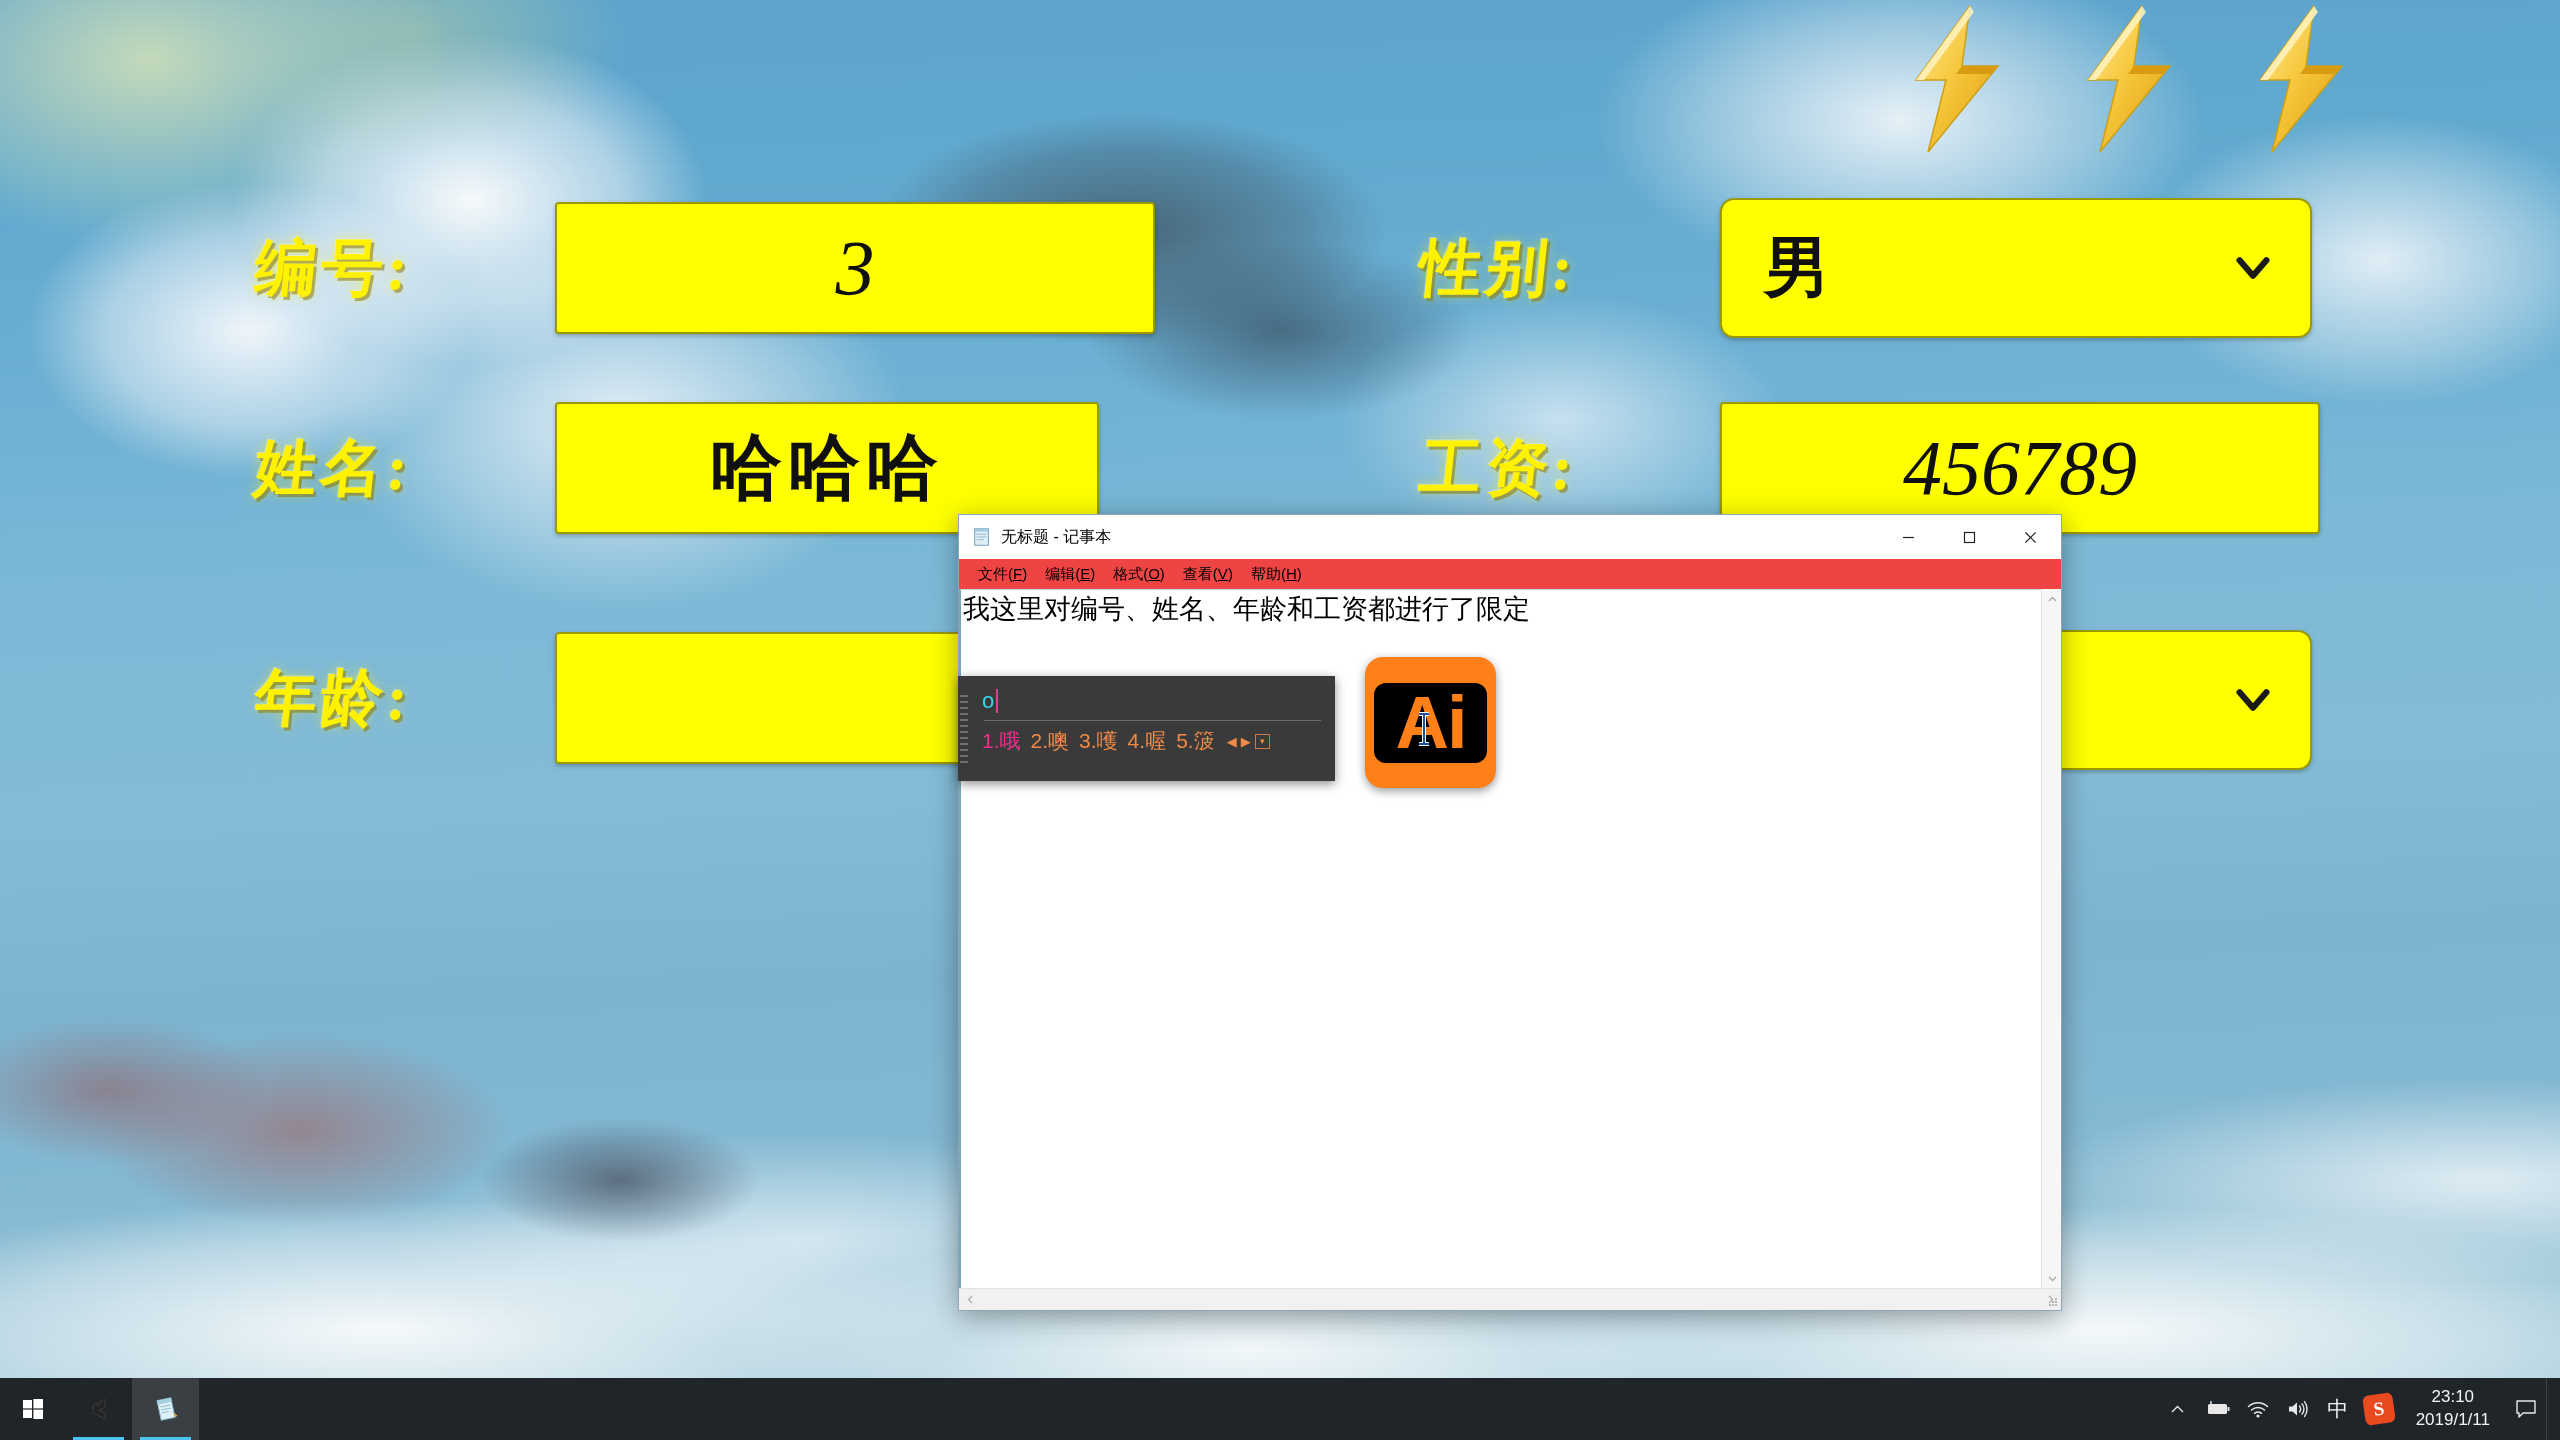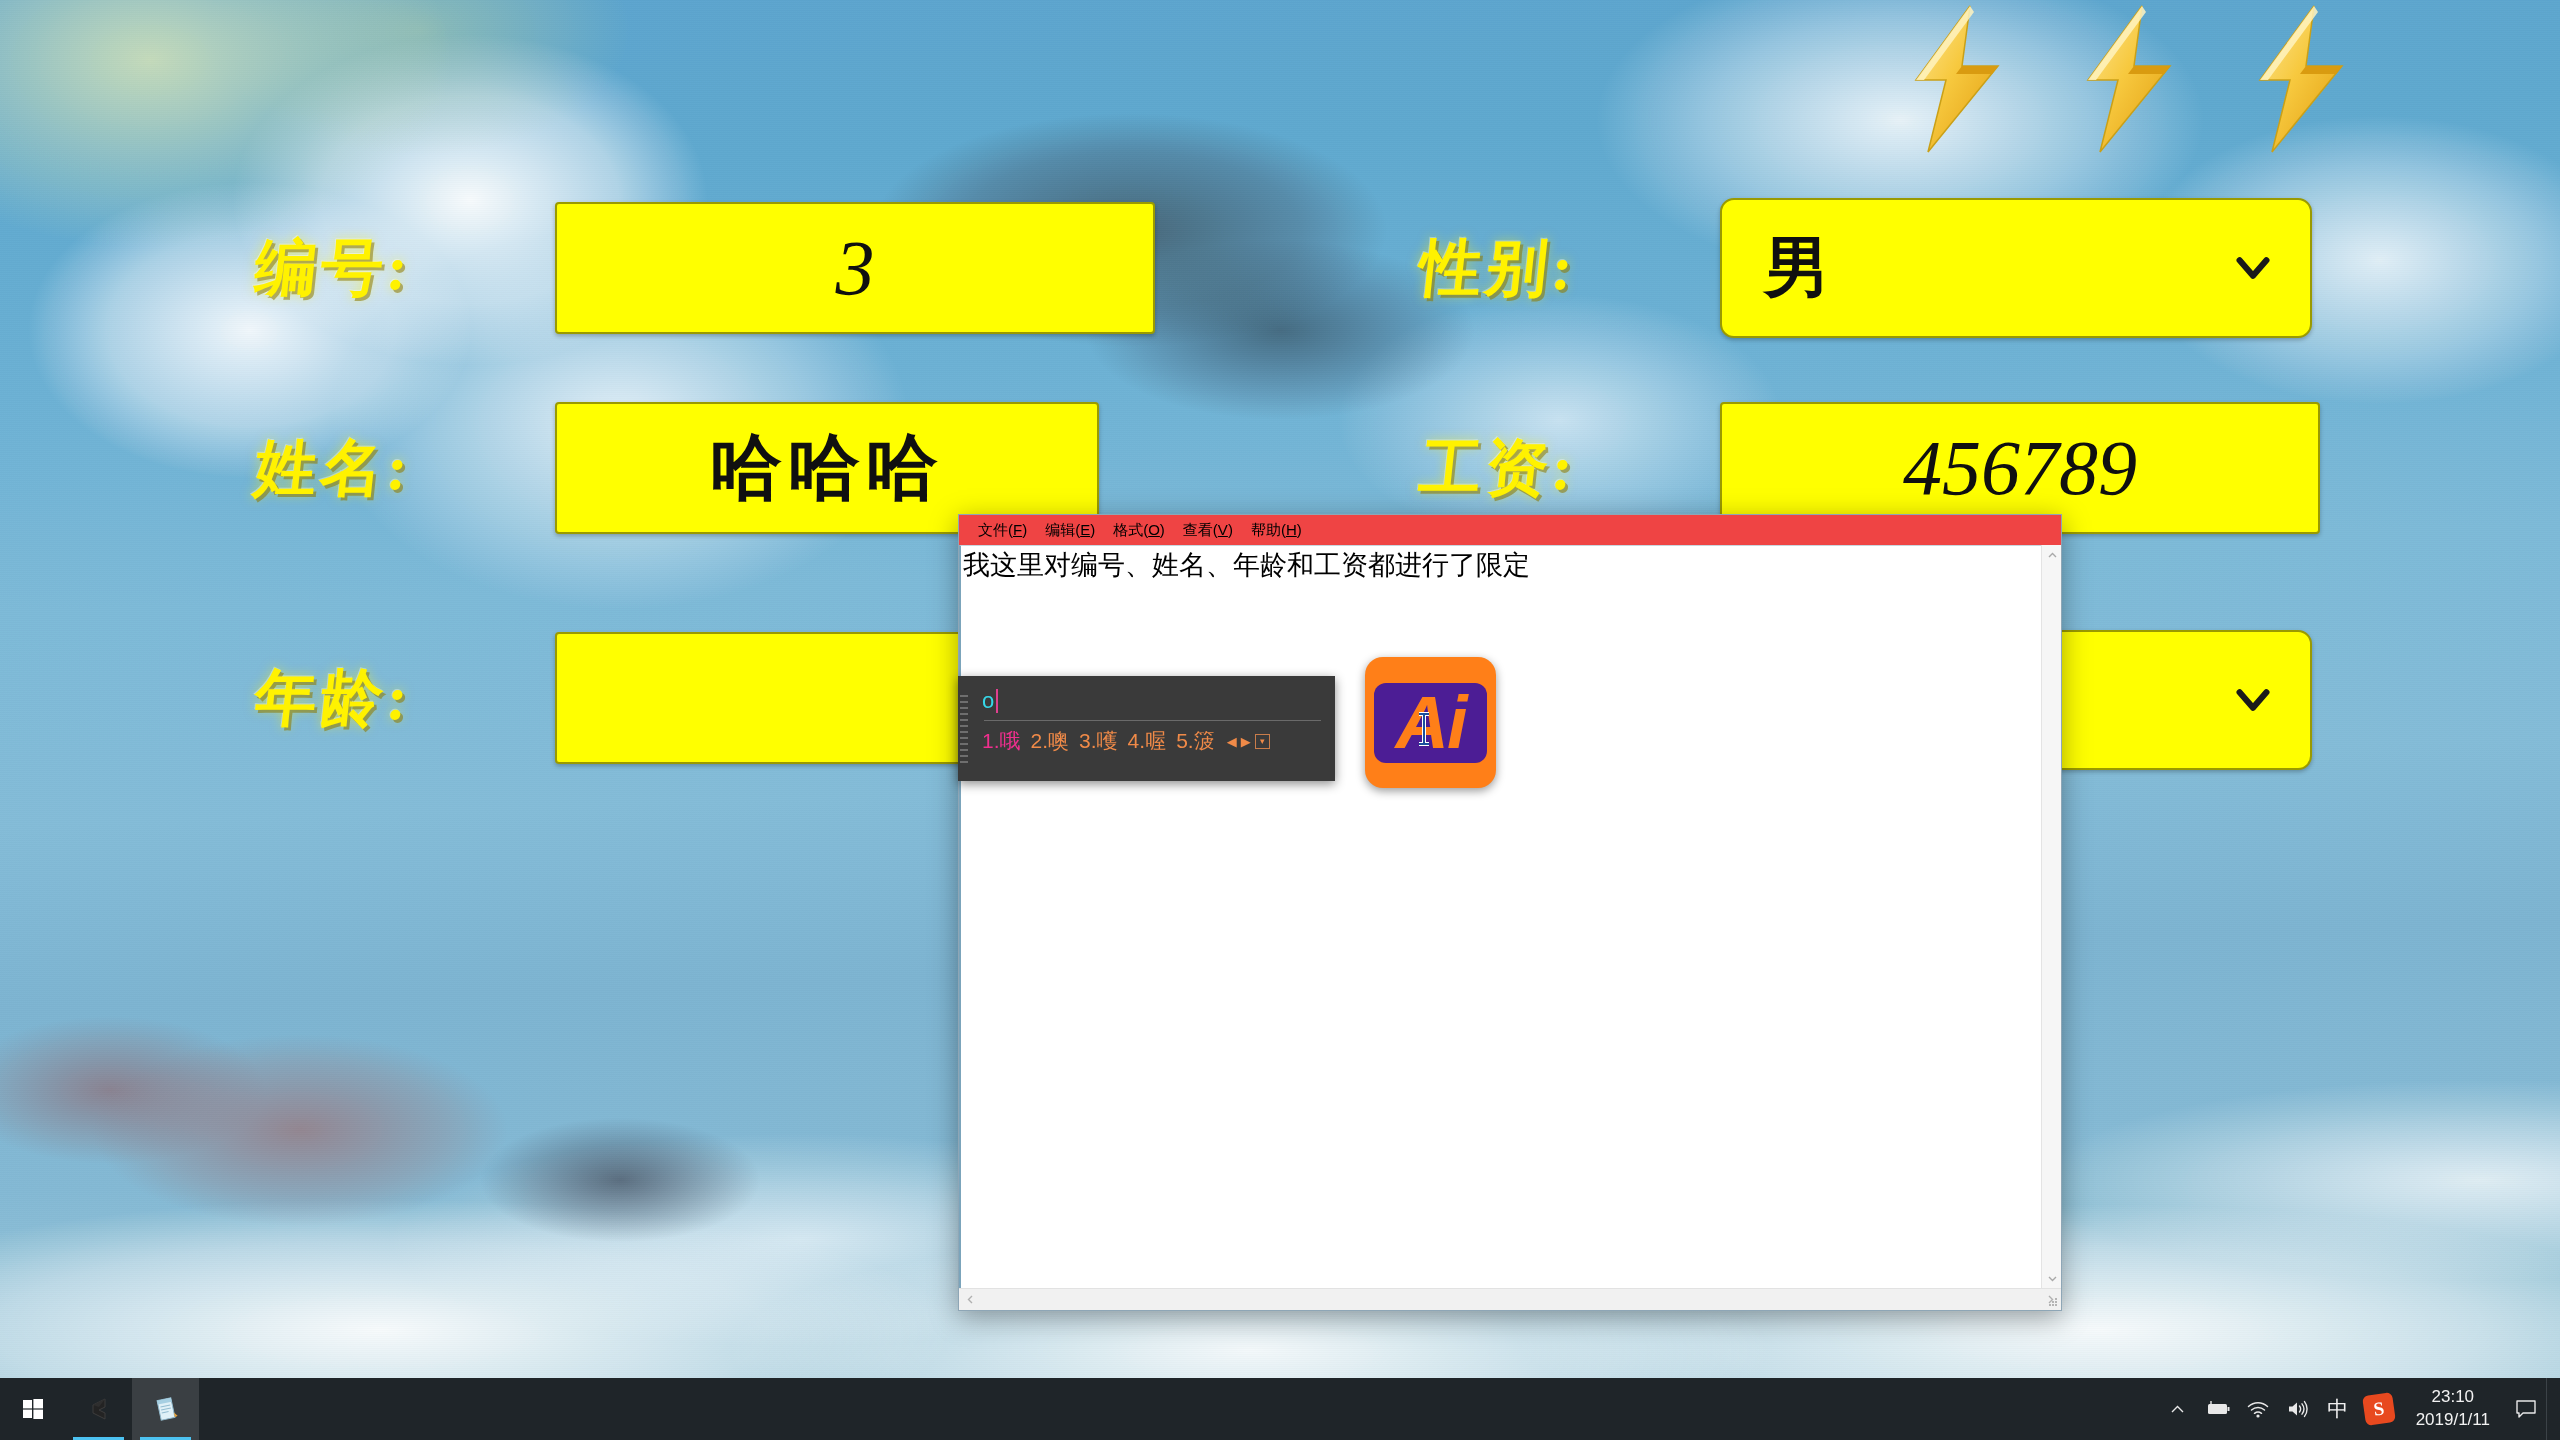--- a/index.html
+++ b/index.html
@@ -365,26 +365,25 @@
     background: #ff7f18;
     border-radius: 18px;
     display: flex;
     align-items: center;
     justify-content: center;
     box-shadow: 0 3px 10px rgba(0,0,0,0.4);
   }
   #ai-icon .inner {
     width: 113px;
     height: 80px;
-    background: #4c1d95;
+    background: #000000;
     border-radius: 12px;
     display: flex;
     align-items: center;
     justify-content: center;
-    font-style: italic;
   }
   #ai-icon .ai-text {
     color: #ff7f18;
     font-family: "Liberation Sans", "DejaVu Sans", sans-serif;
     font-size: 74px;
     font-weight: bold;
     line-height: 1;
     letter-spacing: -2px;
   }
   #ai-cursor {
@@ -550,20 +549,46 @@
     <div class="form-field rounded" style="width:592px; height:140px;">
       <span class="combo-value"></span>
       <svg class="chev" viewBox="0 0 24 24">
         <path d="M5 8 L12 16 L19 8" fill="none" stroke="#1a1a1a" stroke-width="3.2" stroke-linecap="round" stroke-linejoin="round"></path>
       </svg>
     </div>
   </div>
 
   <div id="notepad">
 
+    <div class="np-titlebar">
+      <svg class="np-icon" viewBox="0 0 24 24">
+        <path d="M4 3 L19 3 L19 21 L4 21 Z" fill="#dff0f7" stroke="#7fa8bd" stroke-width="1.2"></path>
+        <path d="M4 3 L19 3 L19 6 L4 6 Z" fill="#9fc9dc"></path>
+        <path d="M6 9 H17 M6 12 H17 M6 15 H14" stroke="#8fb6c9" stroke-width="1"></path>
+      </svg>
+      <span class="np-title">无标题 - 记事本</span>
+
+      <div class="np-winbtns">
+        <div class="np-winbtn">
+          <svg width="13" height="13" viewBox="0 0 13 13">
+              <path d="M1 6.5 H12" stroke="#222" stroke-width="1.2"></path>
+            </svg>
+        </div>
+        <div class="np-winbtn">
+          <svg width="13" height="13" viewBox="0 0 13 13">
+              <rect x="1.5" y="1.5" width="10" height="10" fill="none" stroke="#222" stroke-width="1.2"></rect>
+            </svg>
+        </div>
+        <div class="np-winbtn">
+          <svg width="13" height="13" viewBox="0 0 13 13">
+              <path d="M1.5 1.5 L11.5 11.5 M11.5 1.5 L1.5 11.5" stroke="#222" stroke-width="1.2"></path>
+            </svg>
+        </div>
+      </div>
+    </div>
 
     <div class="np-menubar">
       <span class="np-menu"><span>文件</span>(<u>F</u>)</span>
       <span class="np-menu"><span>编辑</span>(<u>E</u>)</span>
       <span class="np-menu"><span>格式</span>(<u>O</u>)</span>
       <span class="np-menu"><span>查看</span>(<u>V</u>)</span>
       <span class="np-menu"><span>帮助</span>(<u>H</u>)</span>
     </div>
 
     <div class="np-body">

